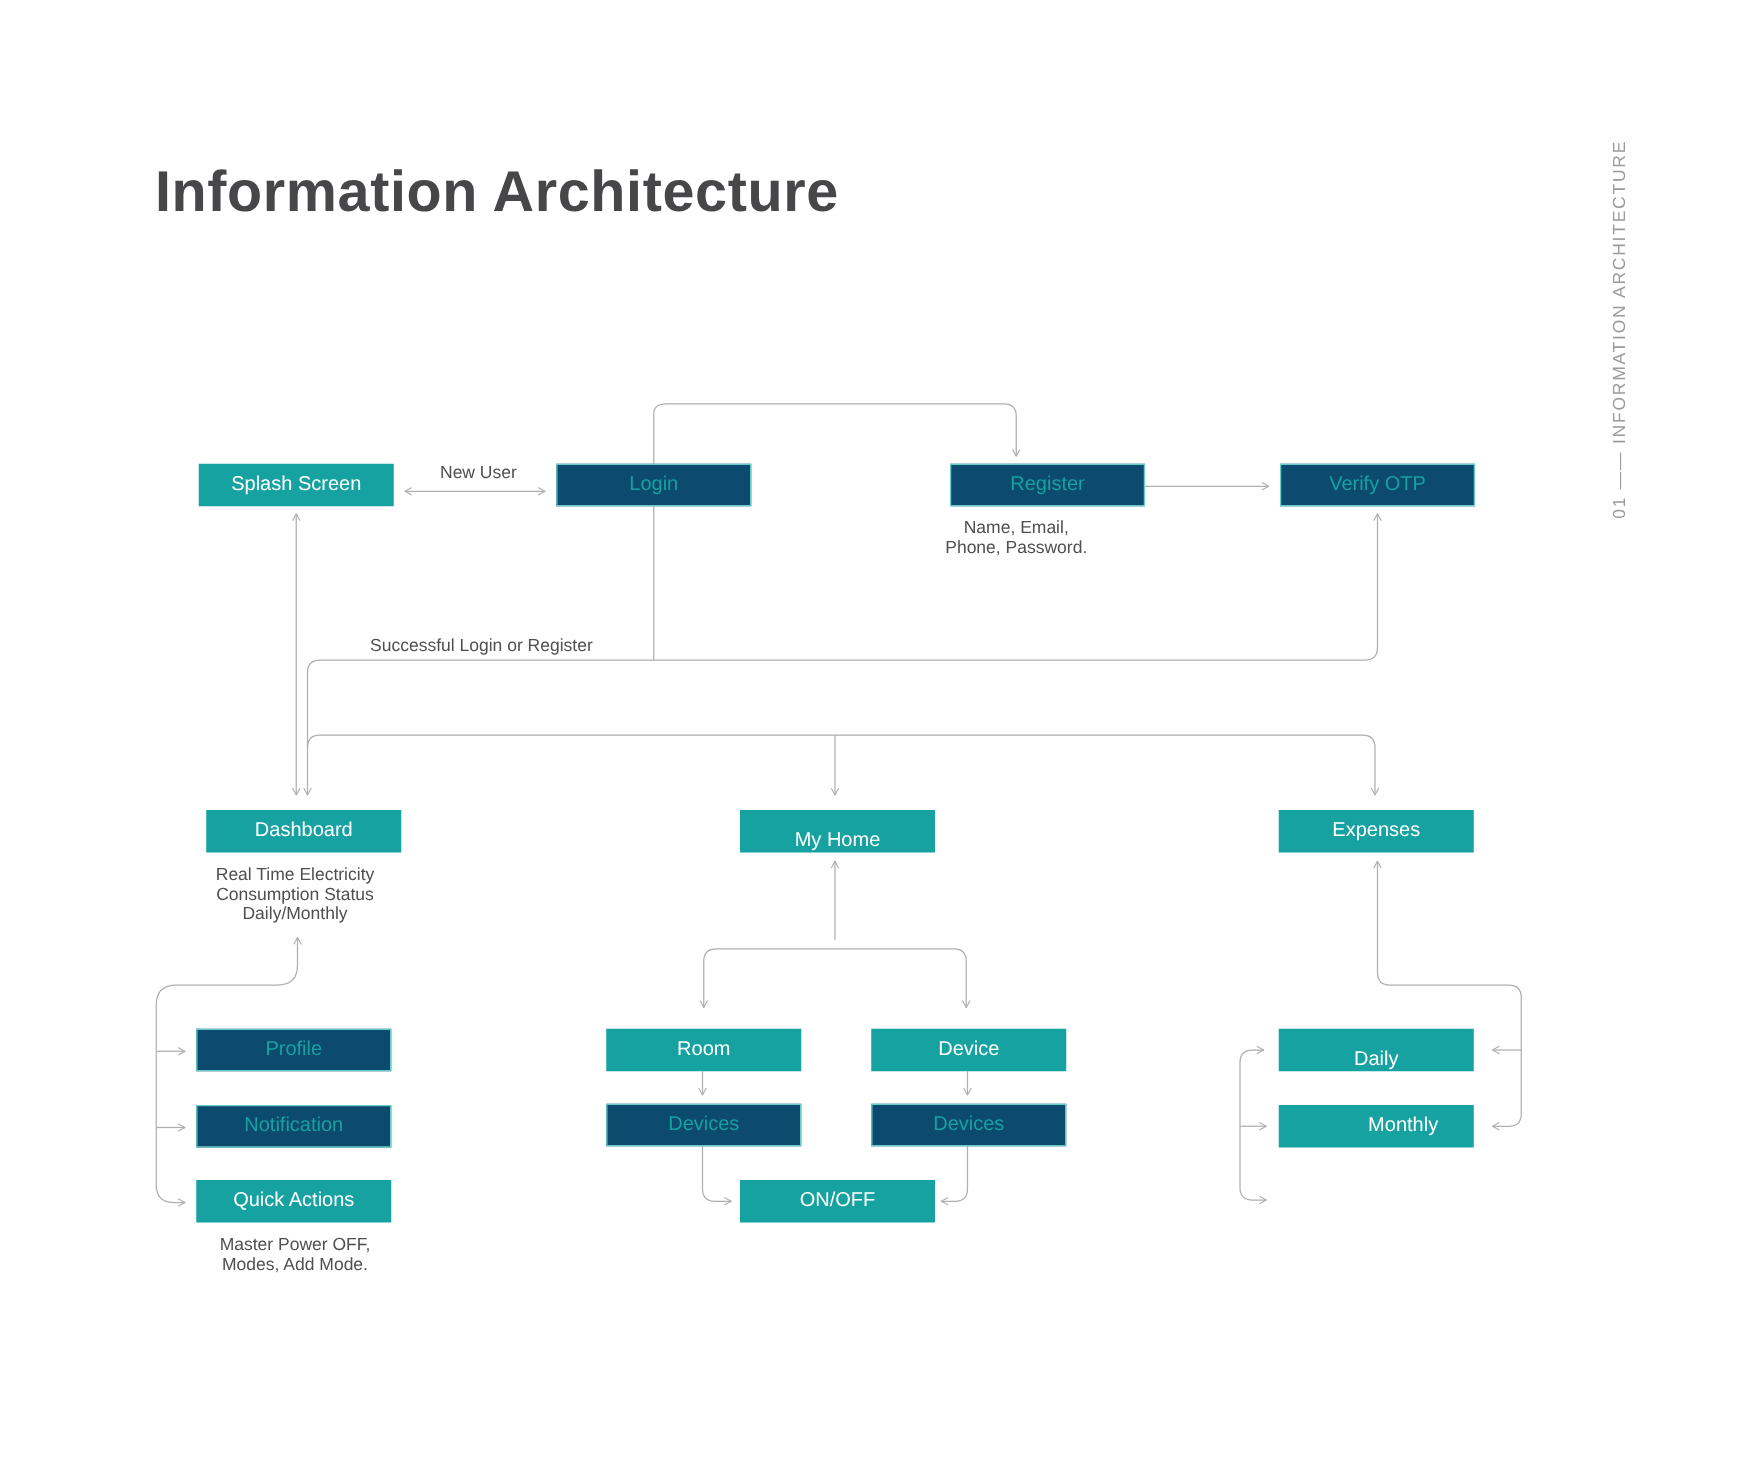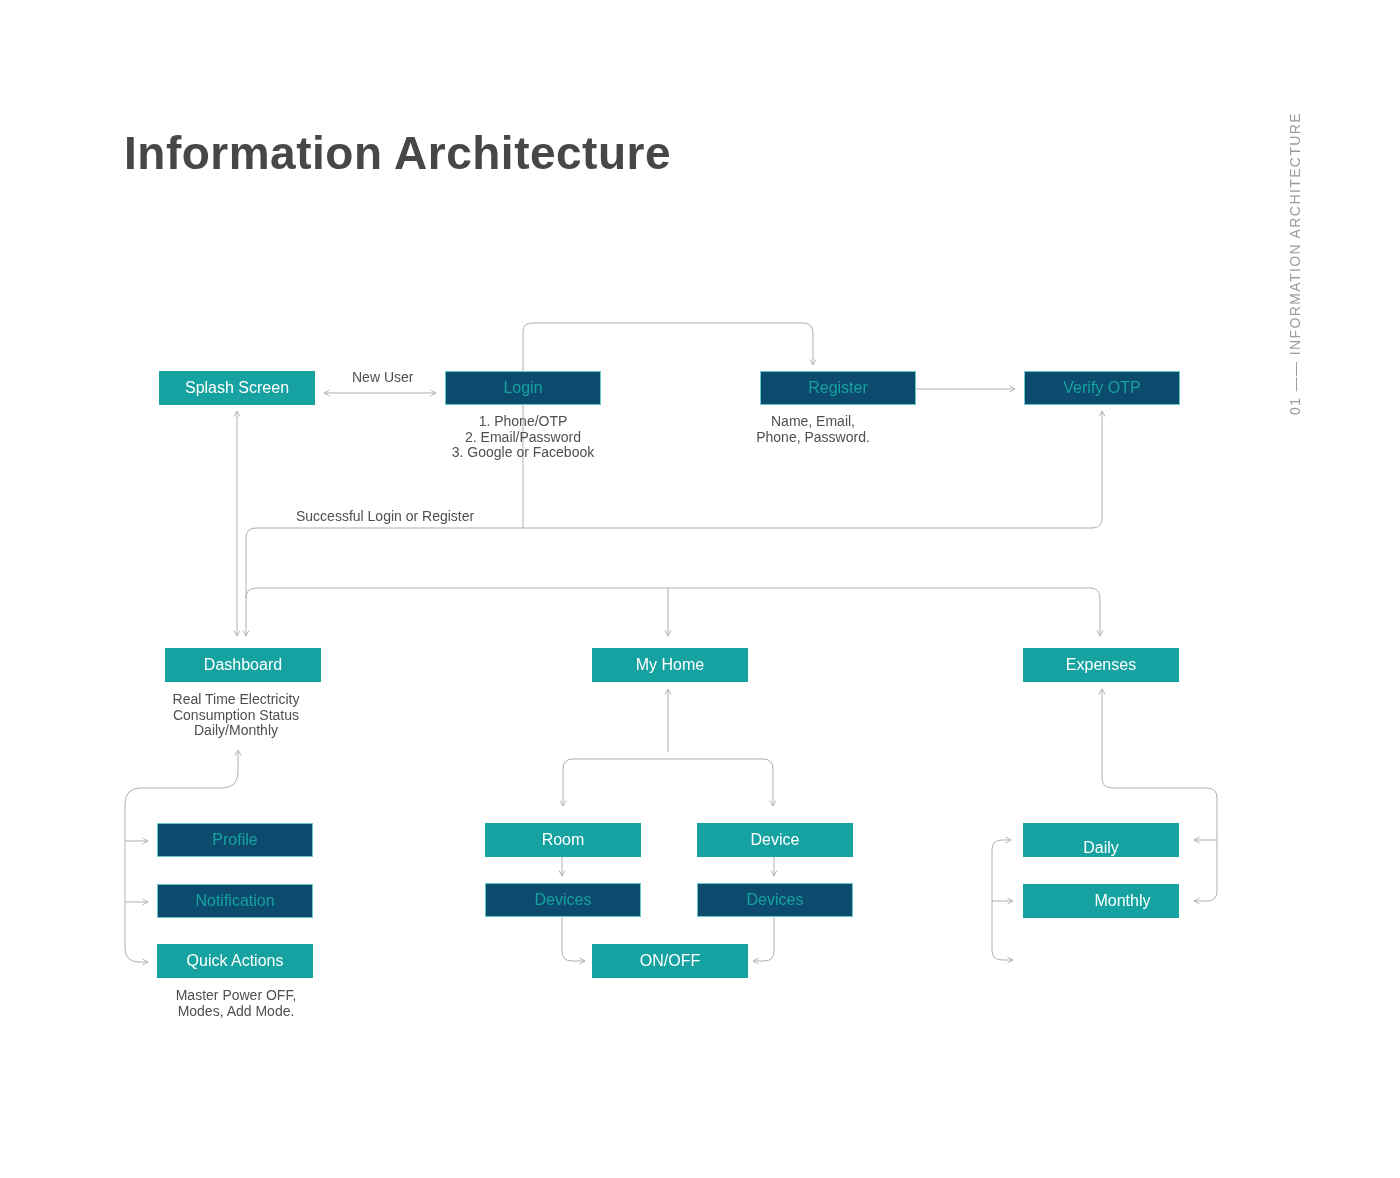--- a/index.html
+++ b/index.html
@@ -94,39 +94,36 @@
 
   <div class="edge-label" style="left:352px;top:369px;">New User</div>
   <div class="edge-label" style="left:296px;top:508px;">Successful Login or Register</div>
 
   <div class="box filled" style="left:159px;top:371px;">
     <span>Splash Screen</span>
   </div>
   <div class="box outline" style="left:445px;top:371px;">
     <span>Login</span>
   </div>
-  <div class="note" style="left:403px;top:414px;width:240px;">1. Phone/OTP
-2. Email/Password
-3. Google or Facebook</div>
   <div class="box outline" style="left:736px;top:371px;margin-left:24px;">
     <span>Register</span>
   </div>
   <div class="note" style="left:713px;top:414px;width:200px;">Name, Email,
 Phone, Password.</div>
   <div class="box outline" style="left:1024px;top:371px;">
     <span>Verify OTP</span>
   </div>
 
   <div class="box filled" style="left:165px;top:648px;">
     <span>Dashboard</span>
   </div>
   <div class="note" style="left:136px;top:692px;width:200px;">Real Time Electricity
 Consumption Status
 Daily/Monthly</div>
-  <div class="box filled" style="left:592px;top:648px;">
+  <div class="box filled" style="left:592px;top:648px;align-items:flex-end;">
     <span>My Home</span>
   </div>
   <div class="box filled" style="left:1023px;top:648px;">
     <span>Expenses</span>
   </div>
 
   <div class="box outline" style="left:157px;top:823px;">
     <span>Profile</span>
   </div>
   <div class="box outline" style="left:157px;top:884px;">

